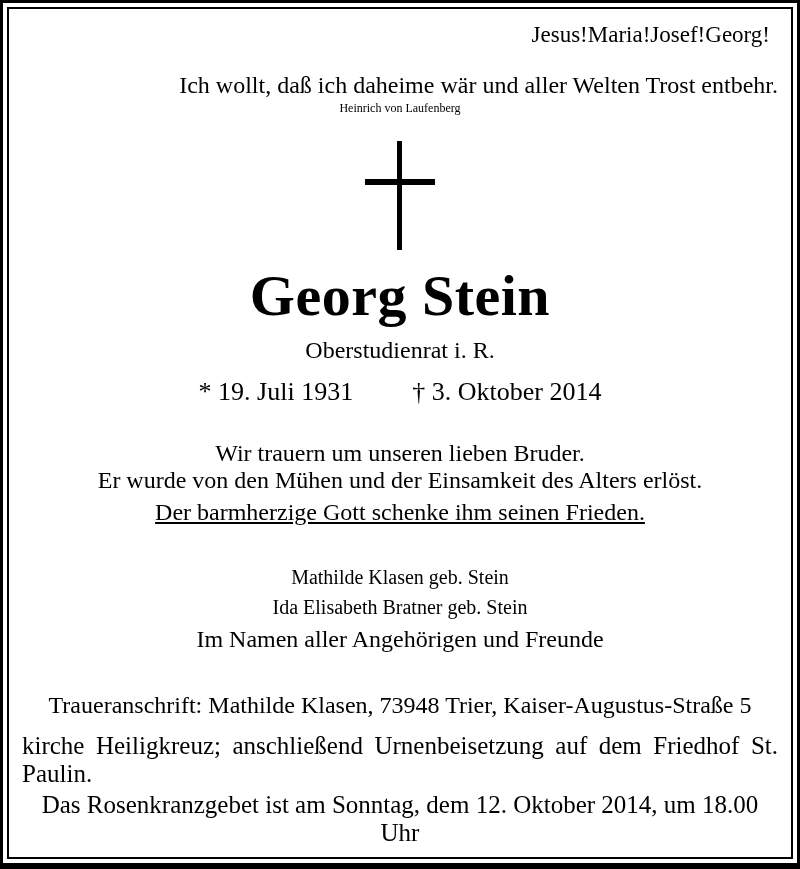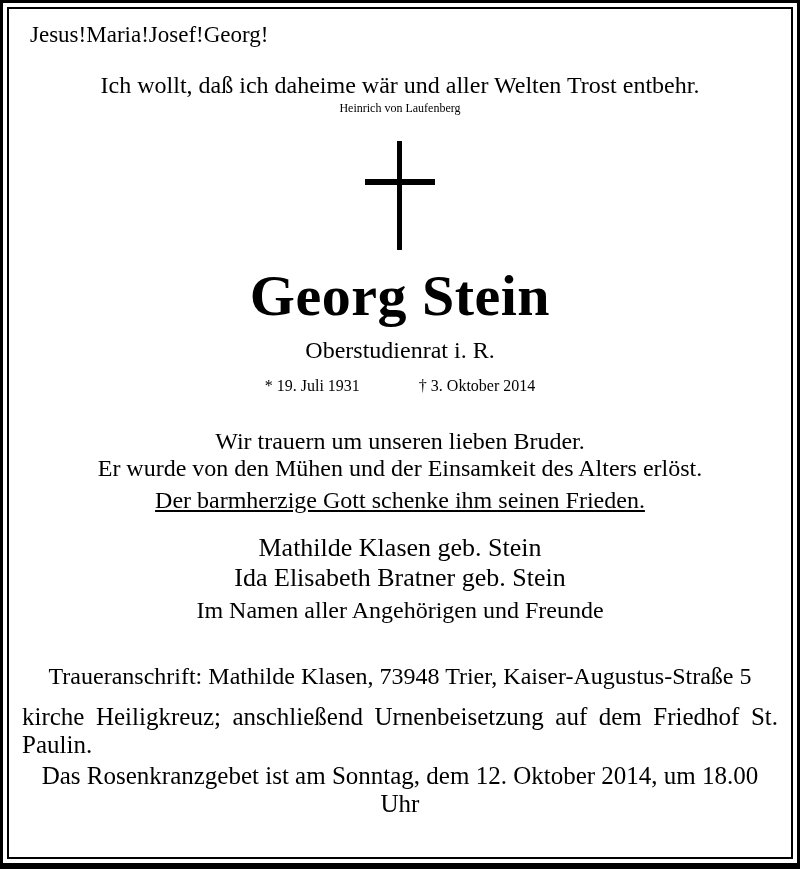--- a/index.html
+++ b/index.html
@@ -32,31 +32,32 @@
   .content {
     box-sizing: border-box;
     height: 100%;
     padding: 12px 13px 0 13px;
     text-align: center;
   }
 
   
   .invocations {
     display: flex;
-    justify-content: flex-start;
+    justify-content: flex-end;
     padding: 0 8px;
     font-size: 23px;
     line-height: 1.2;
   }
 
   
   .epigraph-text {
     margin-top: 22px;
     font-size: 24px;
     line-height: 1.2;
+    text-align: right;
   }
   .epigraph-author {
     margin-top: 2px;
     font-size: 12px;
     line-height: 1.2;
   }
 
   
   .cross {
     position: relative;
@@ -92,41 +93,41 @@
   .deceased-title {
     margin-top: 8px;
     font-size: 24px;
     line-height: 1.2;
   }
   .dates {
     display: flex;
     justify-content: center;
     gap: 59px;
     margin-top: 12px;
-    font-size: 16px;
+    font-size: 26px;
     line-height: 1.2;
   }
 
   
   .obituary-a {
     margin-top: 32px;
     font-size: 24px;
     line-height: 27px;
   }
   .obituary-b {
     margin-top: 5px;
     font-size: 24px;
     line-height: 27px;
     text-decoration: underline;
   }
 
   
   .mourners {
-    margin-top: 19px;
-    font-size: 26px;
+    margin-top: 36px;
+    font-size: 20px;
     line-height: 30px;
   }
   .on-behalf {
     margin-top: 3px;
     font-size: 24px;
     line-height: 28px;
   }
 
   
   .mourning-address {

